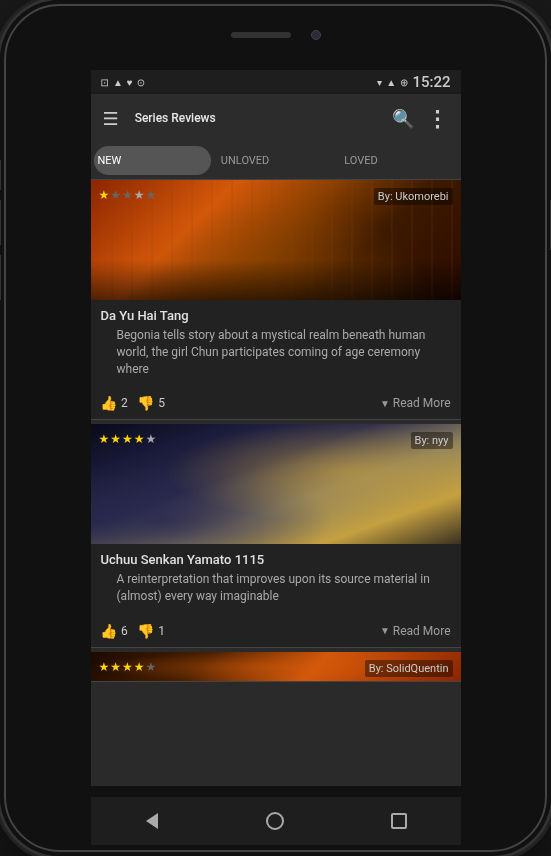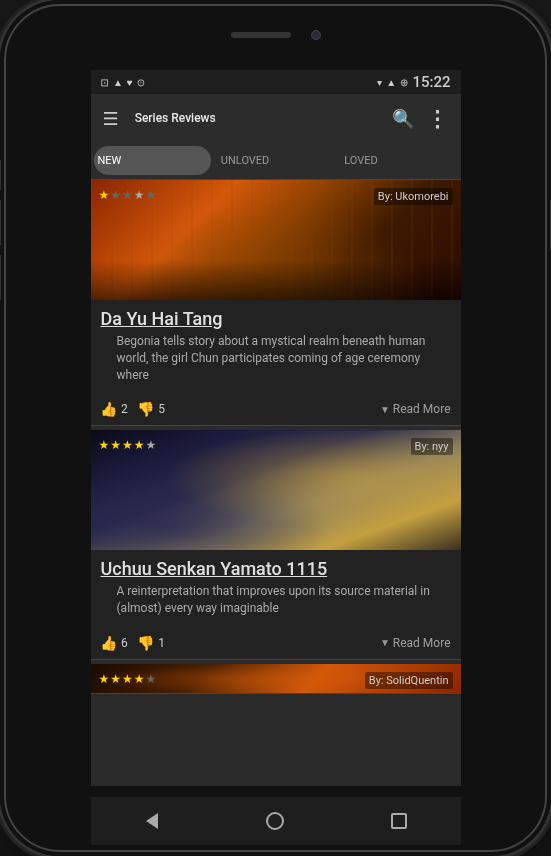--- a/index.html
+++ b/index.html
@@ -264,25 +264,24 @@
       background: rgba(0,0,0,0.4);
       padding: 2px 4px;
       border-radius: 2px;
     }
 
     .card-body {
       padding: 8px 10px;
     }
 
     .series-title {
-      font-size: 18px;
+      font-size: 13px;
       color: #e0e0e0;
       font-weight: 500;
       margin-bottom: 4px;
-      text-decoration: underline;
     }
 
     .review-text {
       font-size: 12px;
       color: #aaa;
       line-height: 1.4;
       margin-bottom: 6px;
       margin-left: 16px;
     }
 

